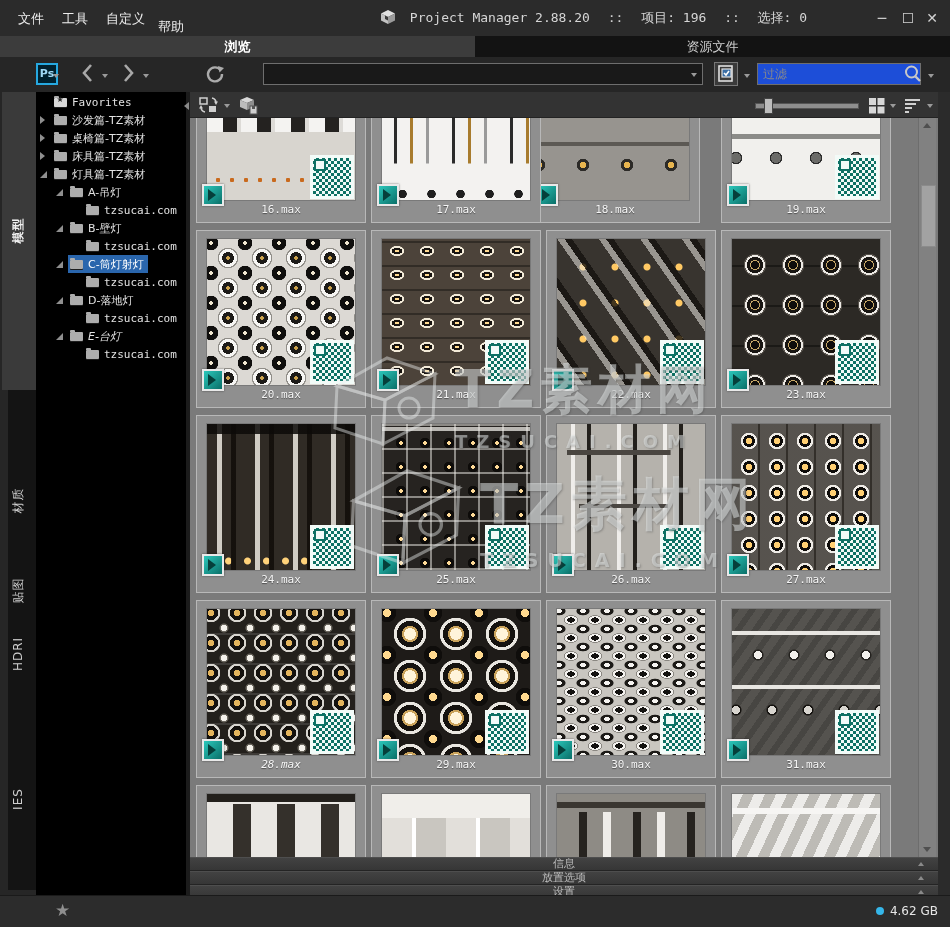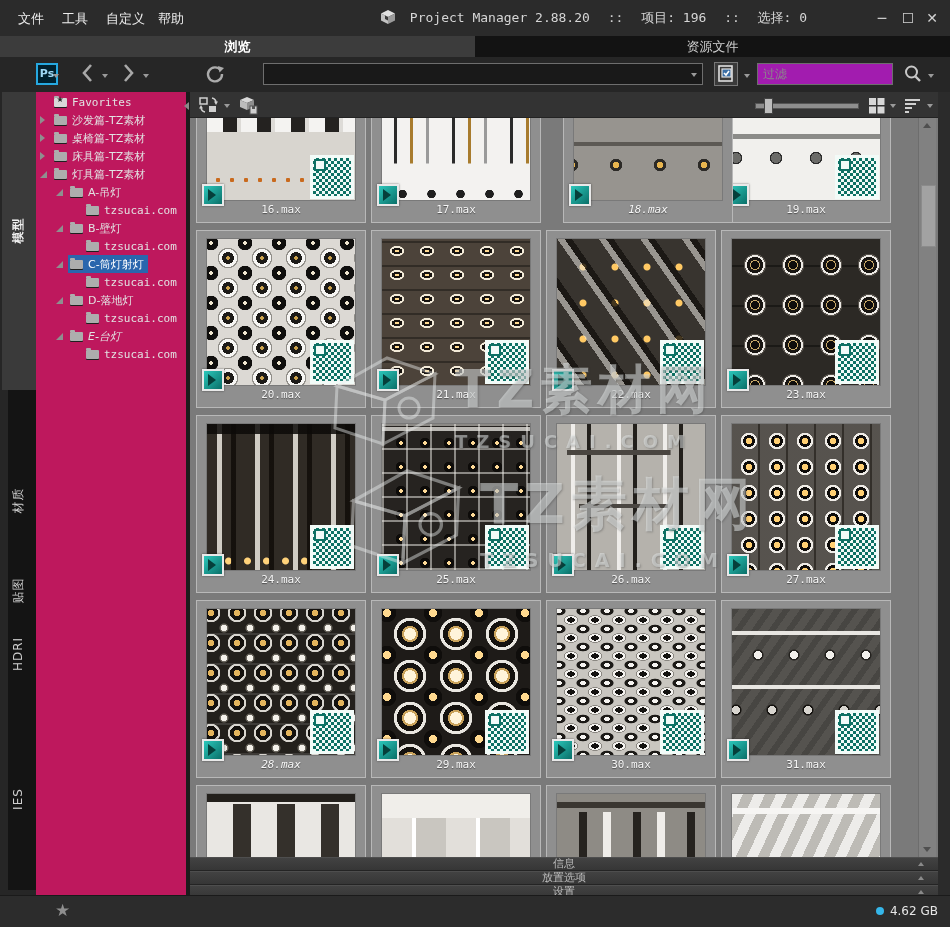--- a/index.html
+++ b/index.html
@@ -28,33 +28,33 @@
             border:2px solid #26a8e0;box-sizing:border-box;color:#9fd9f6;font-size:11px;font-weight:bold;
             text-align:center;line-height:18px;margin-left:10px;}
   .dd{width:0;height:0;border-top:4px solid #9a9a9a;border-left:3px solid transparent;border-right:3px solid transparent;position:absolute;}
   .navchev{position:absolute;top:5px;}
   #pathbox{position:absolute;left:263px;top:6px;width:440px;height:22px;background:#191919;
            border:1px solid #6e6e6e;box-sizing:border-box;color:#ececec;font-size:12px;line-height:20px;
            padding:0 18px 0 6px;white-space:nowrap;overflow:hidden;}
   #pathbox .dd{right:5px;top:9px;}
   #layersbtn{position:absolute;left:714px;top:5px;width:24px;height:24px;background:#3a3a3a;
              border:1px solid #777;box-sizing:border-box;}
-  #filterbox{position:absolute;left:757px;top:6px;width:136px;height:22px;background:#a21caf;
+  #filterbox{position:absolute;left:757px;top:6px;width:164px;height:22px;background:#1d4ed8;
              border:1px solid #6e6e6e;box-sizing:border-box;color:#e8e8e8;font-size:12px;padding:0 5px;outline:none;}
   #filterbox::placeholder{color:#8a8a8a;}
 
   
   #sidestrip{position:absolute;left:0;top:92px;width:36px;height:803px;background:#262626;}
   #side-active-bg{position:absolute;left:2px;top:0;width:34px;height:298px;background:#3a3a3a;}
   #side-dark-bg{position:absolute;left:8px;top:298px;width:28px;height:500px;background:#141414;}
   .sidetab{position:absolute;left:0;width:36px;text-align:center;color:#cfcfcf;font-size:12px;
            transform:rotate(-90deg);transform-origin:center;white-space:nowrap;letter-spacing:1px;}
 
   
-  #treepanel{position:absolute;left:36px;top:92px;width:150px;height:803px;background:#be185d;overflow:hidden;}
+  #treepanel{position:absolute;left:36px;top:92px;width:150px;height:803px;background:#000000;overflow:hidden;}
   .trow{position:absolute;left:0;width:150px;height:18px;display:flex;align-items:center;font-size:11px;color:#e2e2e2;}
   .tri-c{width:0;height:0;border-left:5px solid #8f8f8f;border-top:4px solid transparent;border-bottom:4px solid transparent;flex:none;}
   .tri-e{width:0;height:0;border-bottom:7px solid #8f8f8f;border-left:7px solid transparent;flex:none;}
   .arr{width:12px;flex:none;display:flex;justify-content:flex-start;}
   .hl{display:flex;align-items:center;height:18px;padding:0 4px 0 1px;white-space:nowrap;}
   .trow.sel .hl{background:#2a66ad;color:#fff;}
   .folder{width:13px;height:9px;background:#adadad;border-radius:1px;position:relative;margin:0 5px 0 1px;flex:none;box-shadow:0 1px 0 #1f1f1f;}
   .folder:before{content:"";position:absolute;top:-2px;left:0;width:5px;height:2px;background:#adadad;border-radius:1px 1px 0 0;}
   .folder.fav{background:#d8d8d8;}
   .folder.fav:after{content:"\2605";position:absolute;left:2.5px;top:-3px;font-size:8px;color:#2a2a2a;}
@@ -212,21 +212,21 @@
 </head>
 <body>
 
 <div id="win">
 
   <div id="titlebar">
     <div id="menubar">
         <span class="menu-item" style="left: 18px;">文件</span>
         <span class="menu-item" style="left: 62px;">工具</span>
         <span class="menu-item" style="left: 106px;">自定义</span>
-        <span class="menu-item" style="left: 158px;">帮助</span>
+        <span class="menu-item" style="left: 158px; margin-top: 8px;">帮助</span>
       </div>
     <div id="apptitle" class="mono">
       <span class="logo">
         <svg width="16" height="16" viewBox="0 0 16 16">
           <polygon points="8,1 15,4.5 8,8 1,4.5" fill="#e0e0e0"></polygon>
           <polygon points="8,8 15,4.5 15,11.5 8,15" fill="#9a9a9a"></polygon>
           <polygon points="1,4.5 8,8 8,15 1,11.5" fill="#c2c2c2"></polygon>
           <polygon points="5,6.5 8,8 8,11.5 5,10" fill="#3a3a3a"></polygon>
         </svg>
       </span>
@@ -569,21 +569,21 @@
           </div>
           <div class="tlabel mono">20.max</div>
         </div>
         <div class="tile" style="left: 531px; top: -73px;">
           <div class="timg st-d">
             <div class="qr"></div>
             <div class="badge"></div>
           </div>
           <div class="tlabel mono">19.max</div>
         </div>
-        <div class="tile" style="left: 373px; top: -73px; font-style: italic;">
+        <div class="tile" style="left: 340px; top: -73px;">
           <div class="timg st-c">
             <div class="badge"></div>
           </div>
           <div class="tlabel mono">18.max</div>
         </div>
         <div class="tile" style="left: 181px; top: -73px;">
           <div class="timg st-b">
             <div class="badge"></div>
           </div>
           <div class="tlabel mono">17.max</div>

